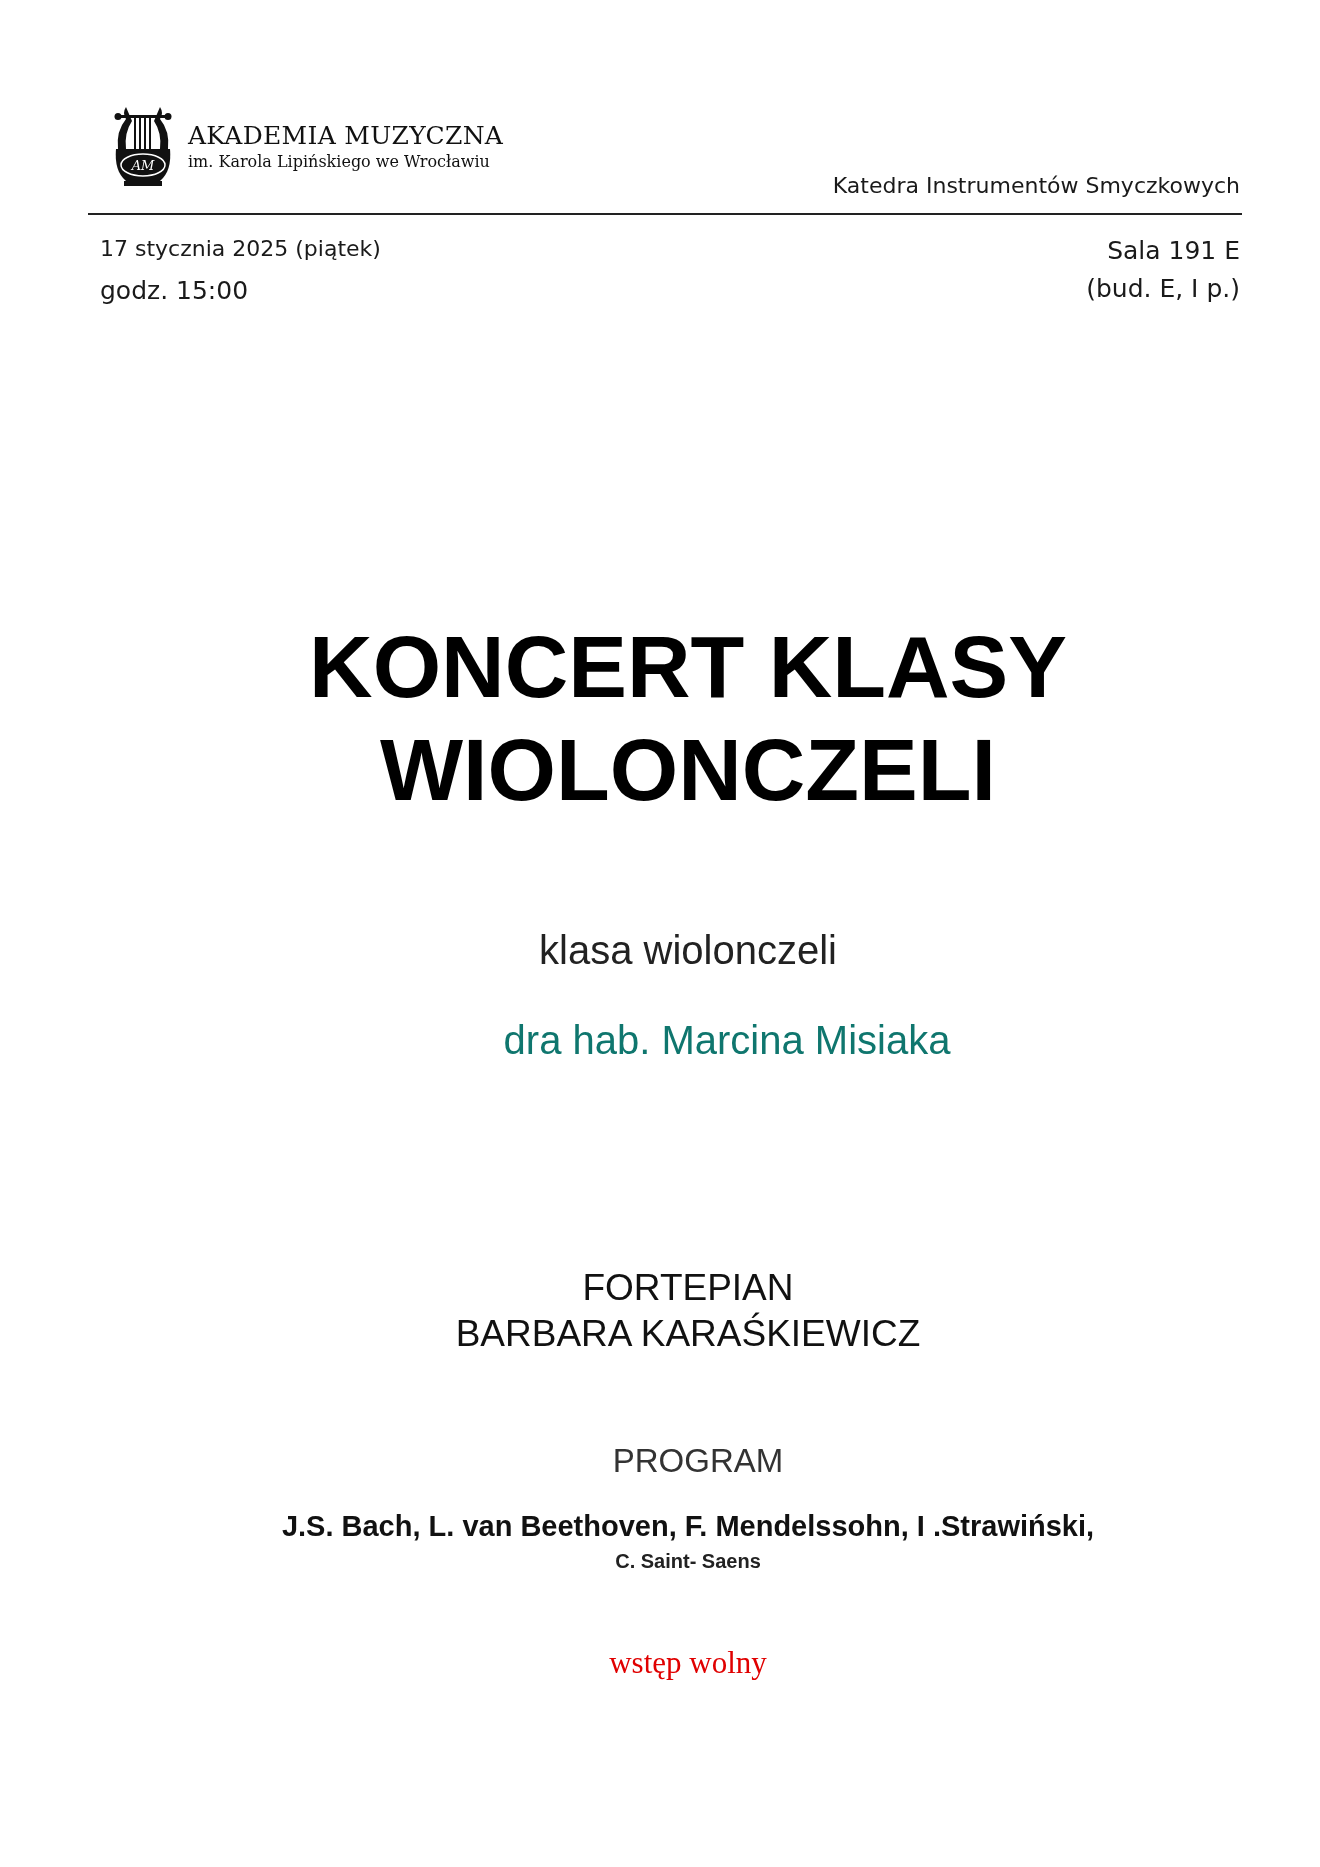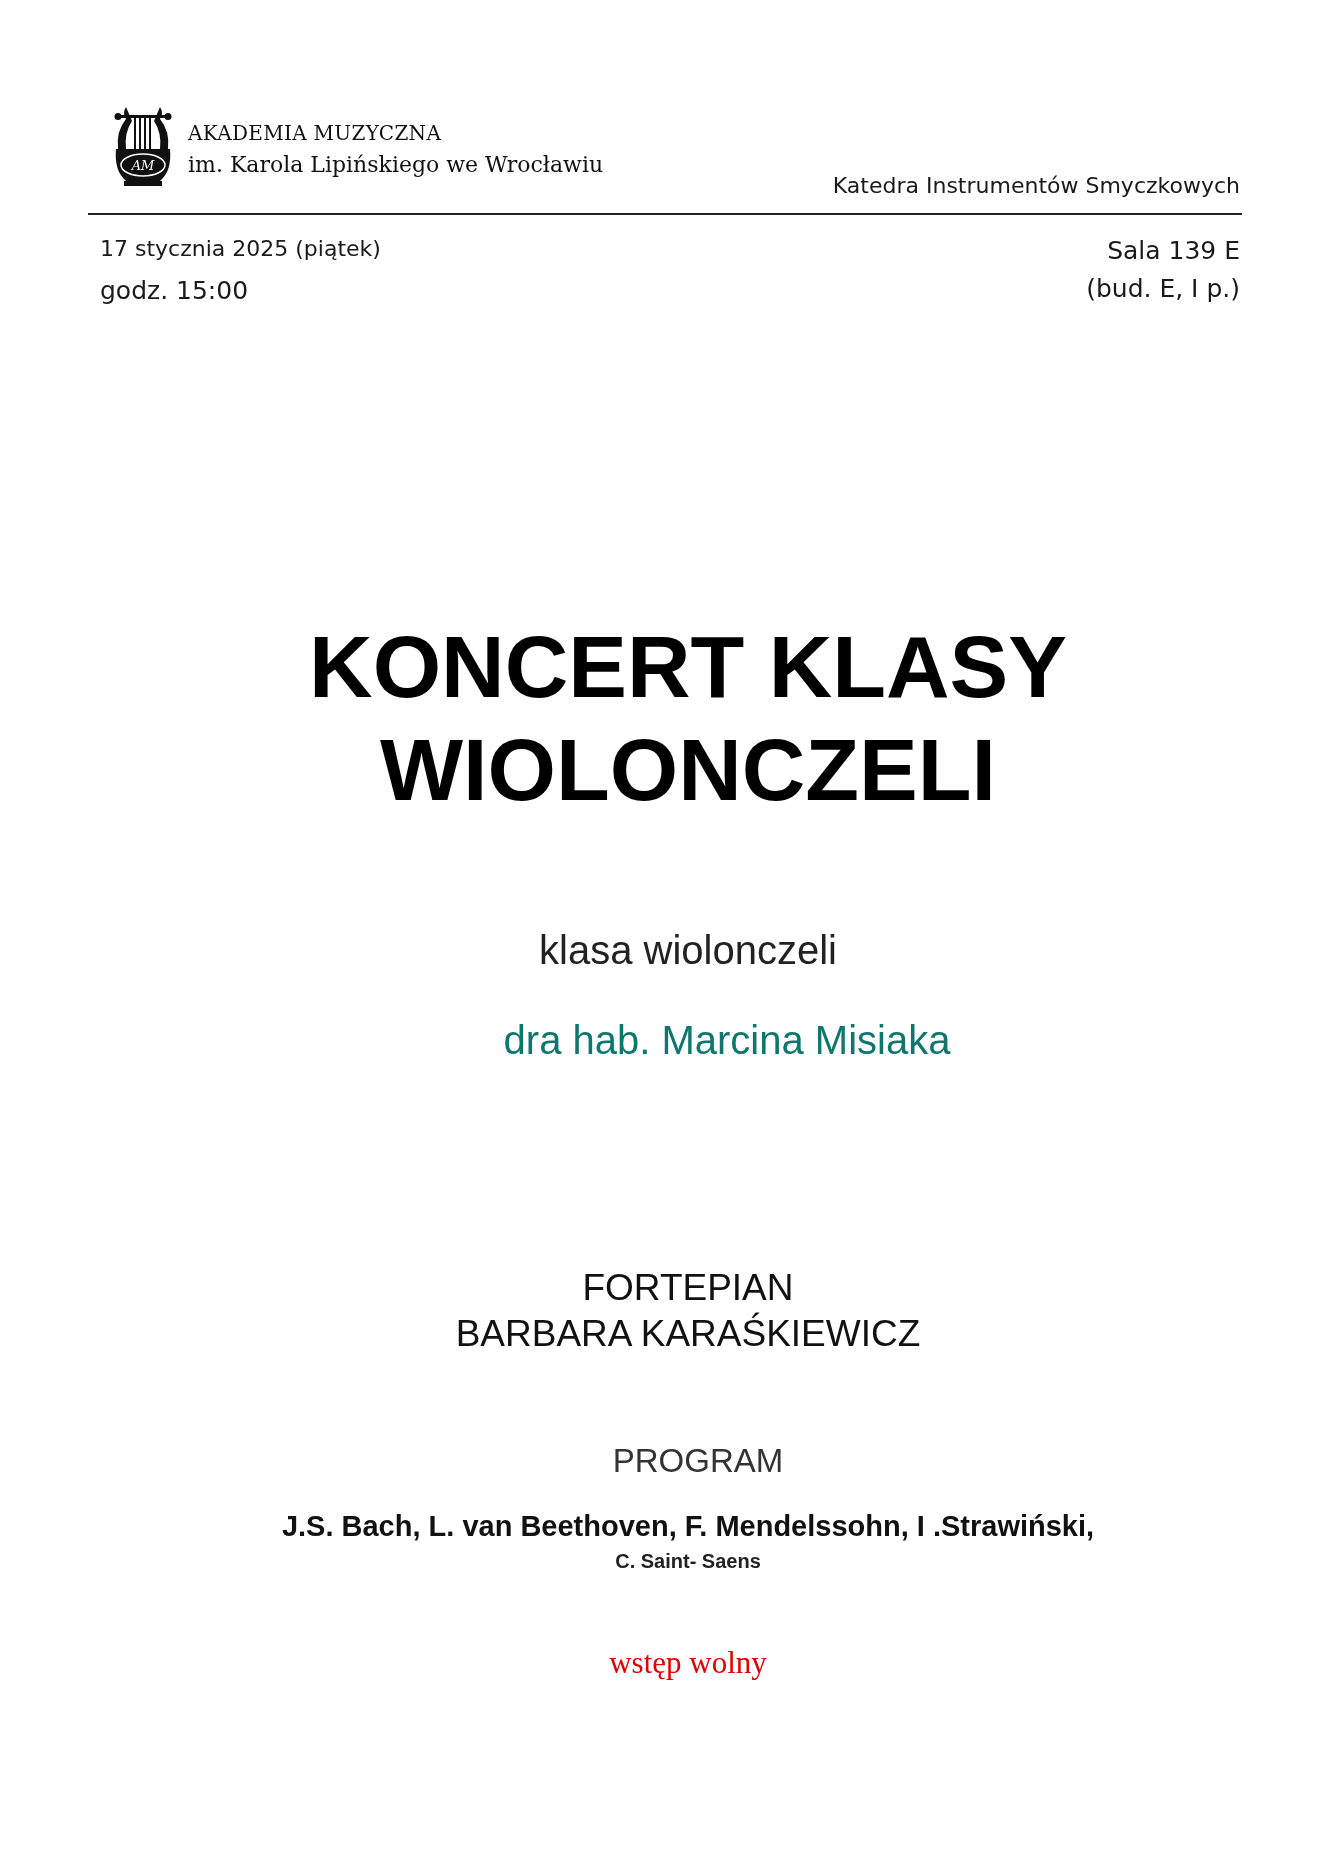--- a/index.html
+++ b/index.html
@@ -3,22 +3,22 @@
 <meta charset="utf-8">
 <style>
   html, body { margin: 0; padding: 0; background: #ffffff; }
   body { width: 1320px; height: 1867px; position: relative; overflow: hidden; color: #111; }
   .abs { position: absolute; }
   .sans { font-family: "Liberation Sans", "DejaVu Sans", sans-serif; margin-left: 28px; }
   .serif { font-family: "DejaVu Serif", "Liberation Serif", serif; }
   .hdr { font-family: "DejaVu Sans", "Liberation Sans", sans-serif; color: #1a1a1a; }
 
   #logo-mark { left: 112px; top: 105px; width: 62px; height: 82px; }
-  #logo-name { left: 188px; top: 121px; font-size: 20px; letter-spacing: 0.3px; white-space: nowrap; color: #111; }
-  #logo-sub { left: 188px; top: 152px; font-size: 22px; white-space: nowrap; color: #111; }
+  #logo-name { left: 188px; top: 121px; font-size: 25px; letter-spacing: 0.3px; white-space: nowrap; color: #111; }
+  #logo-sub { left: 188px; top: 152px; font-size: 16px; white-space: nowrap; color: #111; }
 
   #dept { right: 80px; top: 173px; font-size: 22px; white-space: nowrap; }
   #rule { left: 88px; top: 213px; width: 1154px; height: 2px; background: #222; }
 
   #date { left: 100px; top: 236px; font-size: 22px; white-space: nowrap; }
   #time { left: 100px; top: 276px; font-size: 25px; white-space: nowrap; }
   #room { right: 80px; top: 236px; font-size: 25px; white-space: nowrap; text-align: right; }
   #building { right: 80px; top: 274px; font-size: 25px; white-space: nowrap; text-align: right; }
 
   .center { left: 0; width: 1320px; text-align: center; white-space: nowrap; }
@@ -65,21 +65,21 @@
   </svg>
 </div>
 <div id="logo-name" class="abs serif">AKADEMIA MUZYCZNA</div>
 <div id="logo-sub" class="abs serif">im. Karola Lipińskiego we Wrocławiu</div>
 
 <div id="dept" class="abs hdr">Katedra Instrumentów Smyczkowych</div>
 <div id="rule" class="abs"></div>
 
 <div id="date" class="abs hdr">17 stycznia 2025 (piątek)</div>
 <div id="time" class="abs hdr">godz. 15:00</div>
-<div id="room" class="abs hdr">Sala 139 E</div>
+<div id="room" class="abs hdr">Sala 191 E</div>
 <div id="building" class="abs hdr">(bud. E, I p.)</div>
 
 <div id="title1" class="abs sans center">KONCERT KLASY</div>
 <div id="title2" class="abs sans center">WIOLONCZELI</div>
 
 <div id="class-line" class="abs sans center">klasa wiolonczeli</div>
 <div id="teacher-line" class="abs sans center">dra hab. Marcina Misiaka</div>
 
 <div id="piano-label" class="abs sans center">FORTEPIAN</div>
 <div id="piano-name" class="abs sans center">BARBARA KARAŚKIEWICZ</div>

